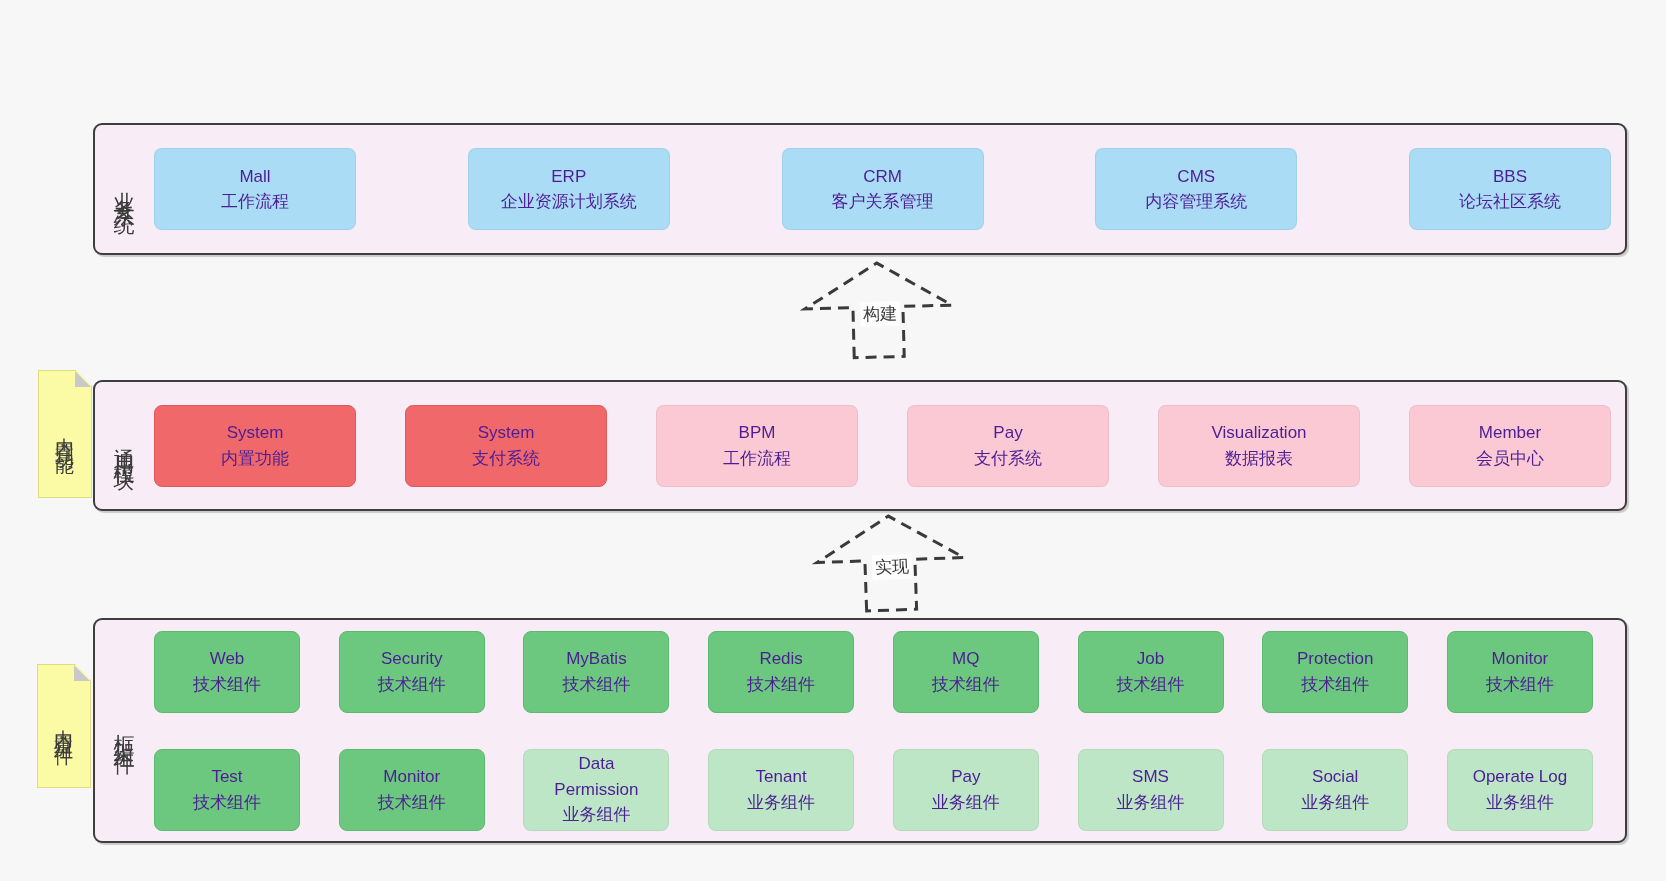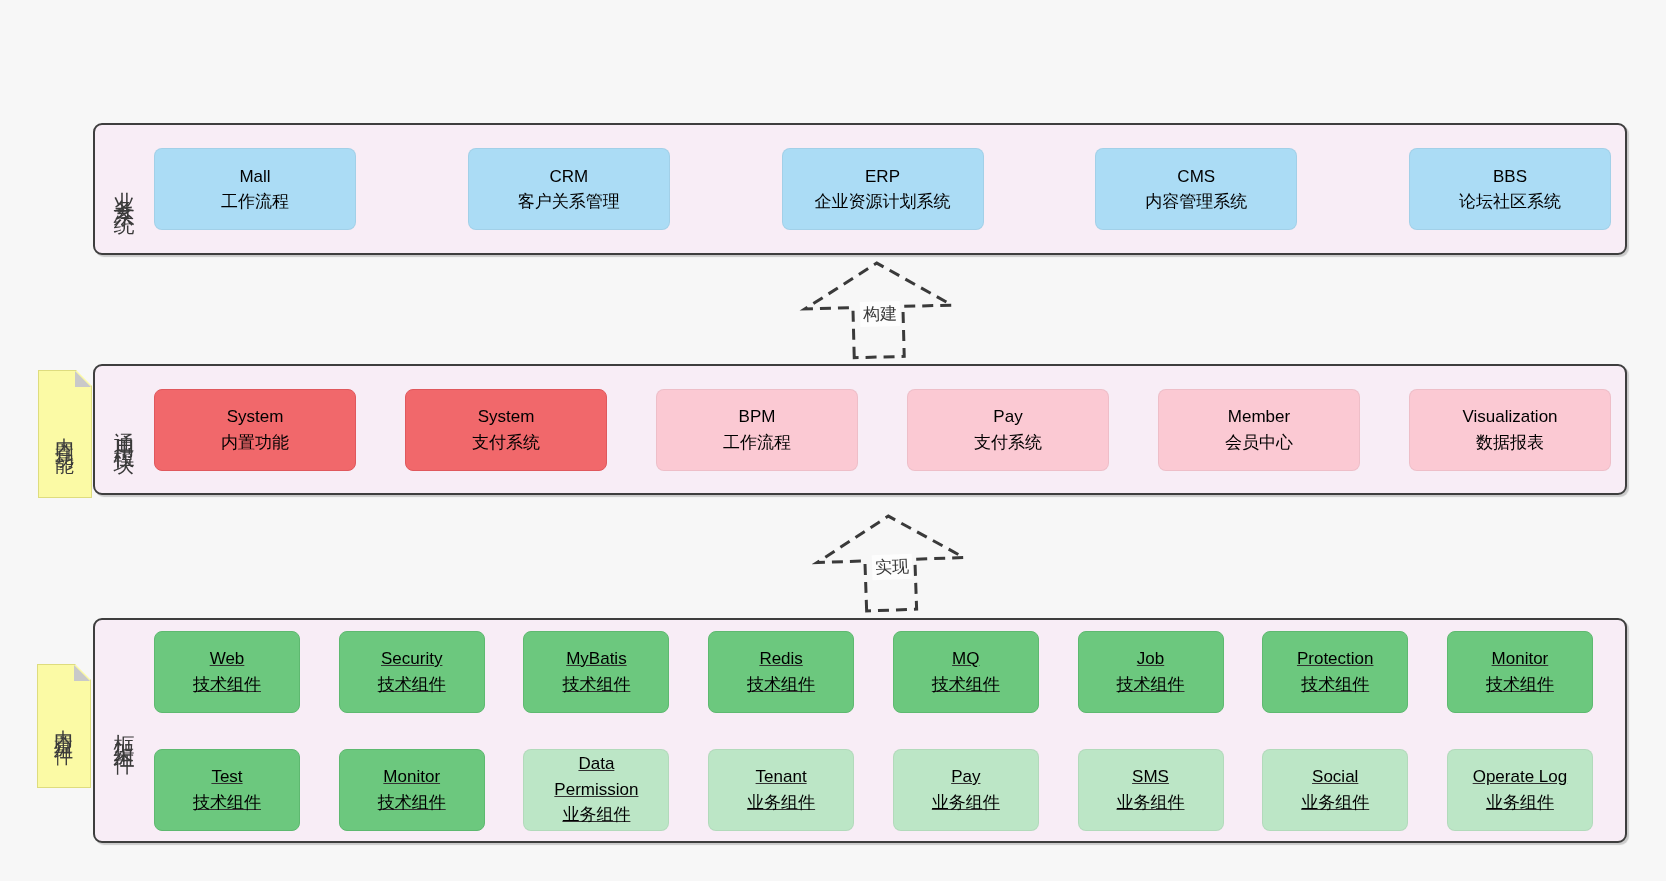--- a/index.html
+++ b/index.html
@@ -8,40 +8,40 @@
     font-family:"Liberation Sans","DejaVu Sans",sans-serif;color:#333;
   }
   
   .band{
     position:absolute;left:93px;width:1534px;box-sizing:border-box;
     background:#f8edf6;border:2px solid #3e3e3e;border-radius:9px;
     box-shadow:2px 2px 1px rgba(0,0,0,0.18);
     display:flex;align-items:stretch;
   }
   .band1{top:123px;height:132px;}
-  .band2{top:364px;height:131px;}
+  .band2{top:380px;height:131px;}
   .band3{top:618px;height:225px;}
   .band-label{
     width:59px;display:flex;align-items:center;justify-content:center;
     writing-mode:vertical-lr;text-orientation:upright;
     font-size:21px;letter-spacing:7px;color:#3a3a3a;line-height:1;
   }
   .boxes{
     flex:1;display:flex;align-items:center;justify-content:space-between;
     padding-right:14px;
   }
   .rows{
     flex:1;display:flex;flex-direction:column;justify-content:center;
-    gap:36px;padding-right:32px;text-decoration:underline;
+    gap:36px;padding-right:32px;
   }
   .row{display:flex;justify-content:space-between;}
   
   .box{
     border-radius:8px;display:flex;flex-direction:column;align-items:center;justify-content:center;
-    text-align:center;font-size:17px;line-height:1.5;color:#000000;
+    text-align:center;font-size:17px;line-height:1.5;color:#4c1d95;
     box-sizing:border-box;padding:2px 16px;
   }
   .band1 .box,.band2 .box{width:202px;height:82px;}
   .band3 .box{width:146px;height:82px;}
   .box.blue{background:#abdcf5;border:1px solid rgba(0,0,0,0.05);}
   .box.red{background:#f1686b;border:1px solid #e0585d;}
   .box.pink{background:#fbc9d3;border:1px solid rgba(0,0,0,0.05);}
   .box.green{background:#6cc87e;border:1px solid #5eb970;}
   .box.green-light{background:#bce6c6;border:1px solid rgba(0,0,0,0.05);}
   
@@ -79,26 +79,26 @@
 <div class="stage">
 
   <div class="band band1">
     <div class="band-label">业务系统</div>
     <div class="boxes">
         <div class="box blue">
           <div>Mall</div>
           <div>工作流程</div>
         </div>
         <div class="box blue">
+          <div>ERP</div>
+          <div>企业资源计划系统</div>
+        </div>
+        <div class="box blue">
           <div>CRM</div>
           <div>客户关系管理</div>
-        </div>
-        <div class="box blue">
-          <div>ERP</div>
-          <div>企业资源计划系统</div>
         </div>
         <div class="box blue">
           <div>CMS</div>
           <div>内容管理系统</div>
         </div>
         <div class="box blue">
           <div>BBS</div>
           <div>论坛社区系统</div>
         </div>
       </div>
@@ -124,26 +124,26 @@
         </div>
         <div class="box pink">
           <div>BPM</div>
           <div>工作流程</div>
         </div>
         <div class="box pink">
           <div>Pay</div>
           <div>支付系统</div>
         </div>
         <div class="box pink">
+          <div>Visualization</div>
+          <div>数据报表</div>
+        </div>
+        <div class="box pink">
           <div>Member</div>
           <div>会员中心</div>
-        </div>
-        <div class="box pink">
-          <div>Visualization</div>
-          <div>数据报表</div>
         </div>
       </div>
   </div>
 
   <div class="sticky sticky1">
     <span>内置功能</span>
     <i class="fold"></i>
   </div>
 
   <div class="arrow arrow2">

